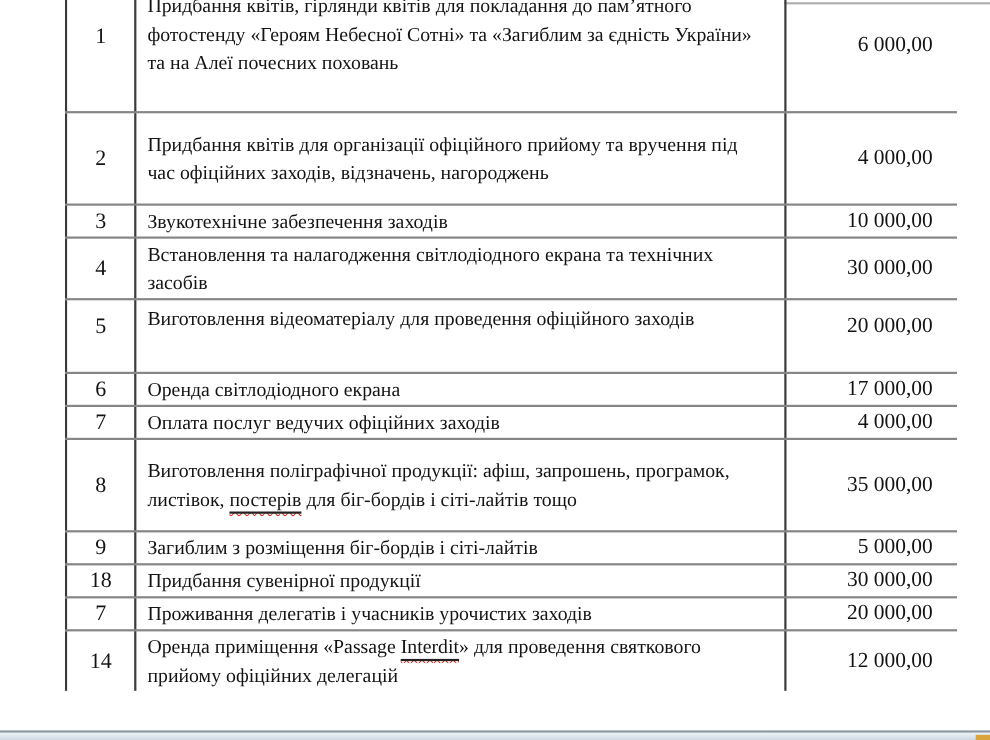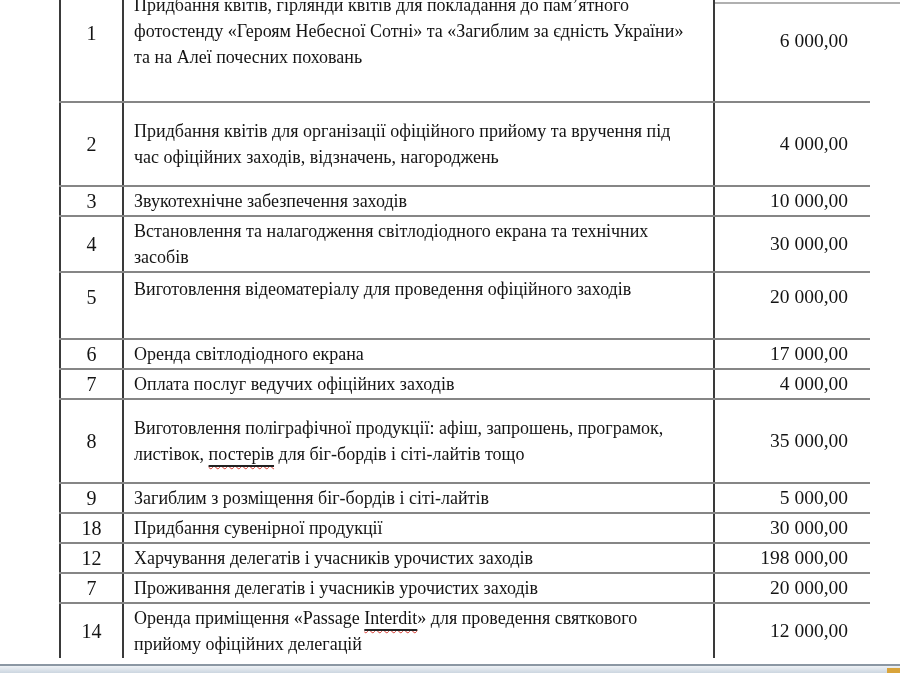--- a/index.html
+++ b/index.html
@@ -159,27 +159,20 @@
 
       <tr class="r10">
         <td class="num">18</td>
         <td class="desc">
               <div>Придбання сувенірної продукції</div>
             </td>
         <td class="amt">30 000,00</td>
       </tr>
 
 
-      <tr class="r12">
-        <td class="num">12</td>
-        <td class="desc">
-              <div>Харчування делегатів і учасників урочистих заходів</div>
-            </td>
-        <td class="amt">198 000,00</td>
-      </tr>
 
       <tr class="r13">
         <td class="num">7</td>
         <td class="desc">
               <div>Проживання делегатів і учасників урочистих заходів</div>
             </td>
         <td class="amt">20 000,00</td>
       </tr>
 
       <tr class="r14">

